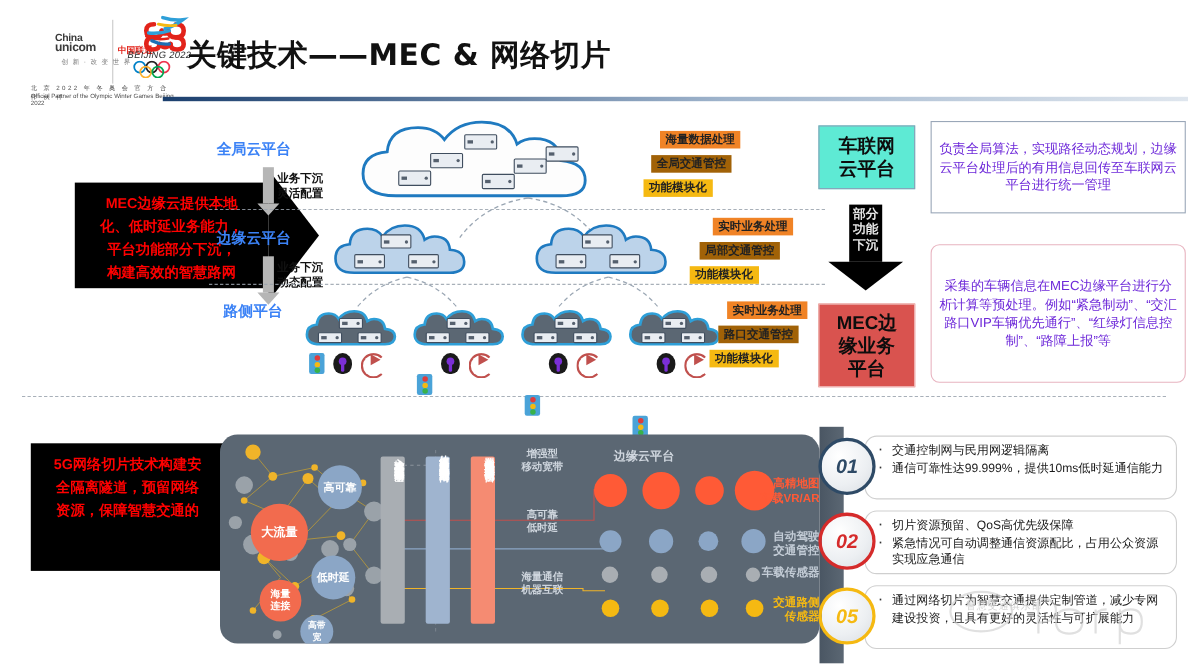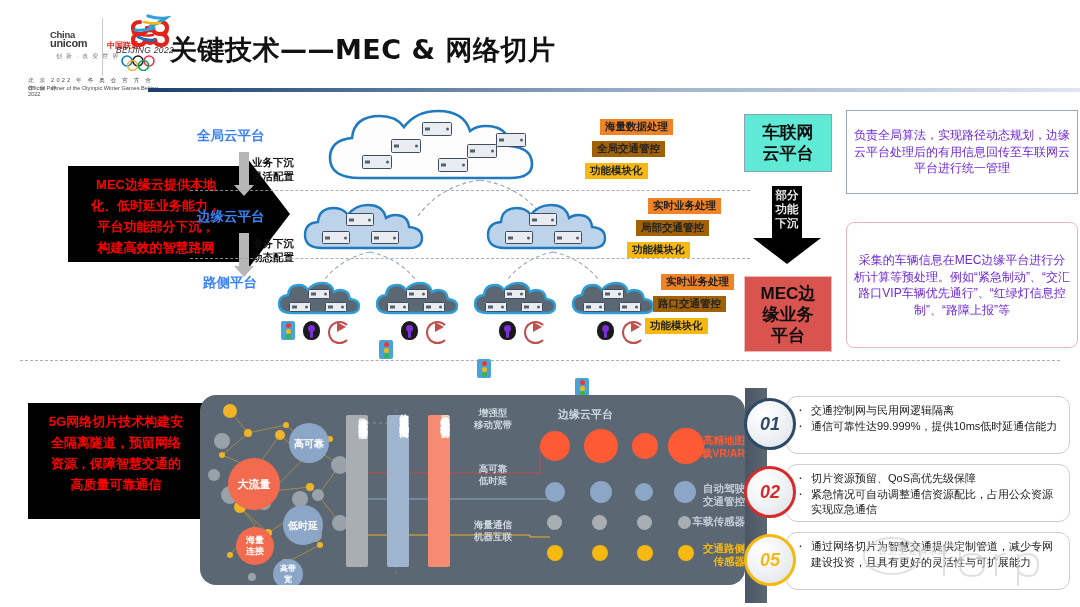--- a/index.html
+++ b/index.html
@@ -357,21 +357,20 @@
   <div class="callout" style="left:846px;top:110px;width:218px;height:82px;">负责全局算法，实现路径动态规划，边缘云平台处理后的有用信息回传至车联网云平台进行统一管理</div>
 
   <div class="callout pink" style="left:846px;top:222px;width:218px;height:124px;">采集的车辆信息在MEC边缘平台进行分析计算等预处理。例如“紧急制动”、“交汇路口VIP车辆优先通行”、“红绿灯信息控制”、“路障上报”等</div>
 
   <div class="blackarrow" style="left:28px;top:403px;width:176px;height:116px;">
     <div class="at"></div>
     <div class="txt">
       <div>5G网络切片技术构建安</div>
       <div>全隔离隧道，预留网络</div>
       <div>资源，保障智慧交通的</div>
-      <div>高质量可靠通信</div>
     </div>
   </div>
 
   <div class="panel">
 
     <svg style="position:absolute;left:0;top:0;width:160px;height:190px;" viewBox="0 0 160 190">
       <g stroke="#b99a3a" stroke-width="0.9" fill="none" opacity="0.85">
         <path d="M30 16 L48 38 L22 60 L55 74 L80 40 L105 62 L72 96 L40 112 L68 138 L95 120 L120 150 L85 168"></path>
         <path d="M48 38 L86 30 L112 52 L140 70 L118 100 L140 128"></path>
         <path d="M55 74 L30 100 L55 130 L30 160"></path>

